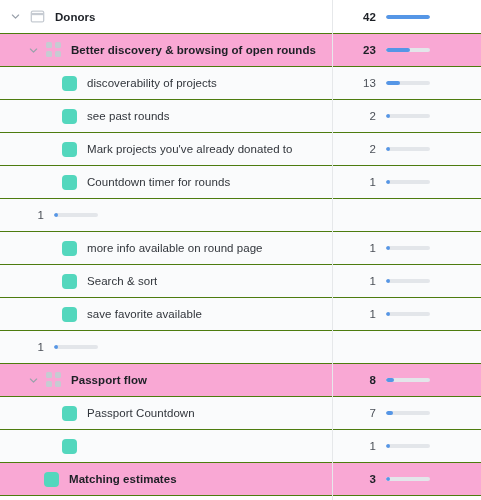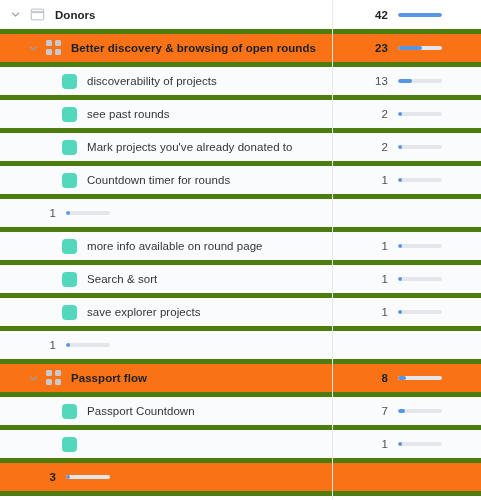--- a/index.html
+++ b/index.html
@@ -32,29 +32,29 @@
     background: #e6e8ea;
     z-index: 5;
   }
 
   .row {
     position: relative;
     display: flex;
     align-items: center;
     height: 33px;
     box-sizing: border-box;
-    border-bottom: 5px solid #4d7c0f;
+    border-bottom: 1px solid #4d7c0f;
     background: #fafbfc;
   }
   .row.level-0 {
     background: #ffffff;
     height: 34px;
   }
   .row.level-1 {
-    background: #f97316;
+    background: #f9a8d4;
   }
   .row.level-2 {
     background: #fafbfc;
   }
 
   .row-label {
     display: flex;
     align-items: center;
     flex: 0 0 332px;
     width: 332px;
@@ -137,21 +137,21 @@
     color: #1d2026;
     font-size: 11.5px;
   }
 
   
   .row-value {
     display: flex;
     align-items: center;
     flex: 1 1 auto;
     height: 100%;
-    padding-left: 24px;
+    padding-left: 12px;
     box-sizing: border-box;
   }
   .count {
     width: 32px;
     text-align: right;
     font-size: 11.5px;
     color: #4a4f57;
     flex: 0 0 32px;
     letter-spacing: 0.1px;
   }
@@ -315,21 +315,21 @@
           <span class="count">1</span>
           <span class="bar-track" style="background: rgb(227, 230, 234);">
             <span class="bar-fill" style="background: rgb(85, 150, 230); width: 4px;"></span>
           </span>
         </div>
       </div>
       <div class="row level-2">
         <div class="row-label">
           <div class="indent-3"></div>
           <span class="swatch" style="background: rgb(83, 215, 189);"></span>
-          <span class="label-text">save explorer projects</span>
+          <span class="label-text">save favorite available</span>
         </div>
         <div class="row-value">
           <span class="count">1</span>
           <span class="bar-track" style="background: rgb(227, 230, 234);">
             <span class="bar-fill" style="background: rgb(85, 150, 230); width: 4px;"></span>
           </span>
         </div>
       </div>
       <div class="row level-2">
         <div class="row-value">
@@ -381,20 +381,25 @@
           <span class="swatch" style="background: rgb(83, 215, 189);"></span>
         </div>
         <div class="row-value">
           <span class="count">1</span>
           <span class="bar-track" style="background: rgb(227, 230, 234);">
             <span class="bar-fill" style="background: rgb(85, 150, 230); width: 4px;"></span>
           </span>
         </div>
       </div>
       <div class="row level-1">
+        <div class="row-label">
+          <div class="indent-2"></div>
+          <span class="swatch" style="background: rgb(83, 215, 189);"></span>
+          <span class="label-text">Matching estimates</span>
+        </div>
         <div class="row-value">
           <span class="count">3</span>
           <span class="bar-track" style="background: rgb(227, 230, 234);">
             <span class="bar-fill" style="background: rgb(85, 150, 230); width: 4px;"></span>
           </span>
         </div>
       </div>
     </div>
 </div>
 

